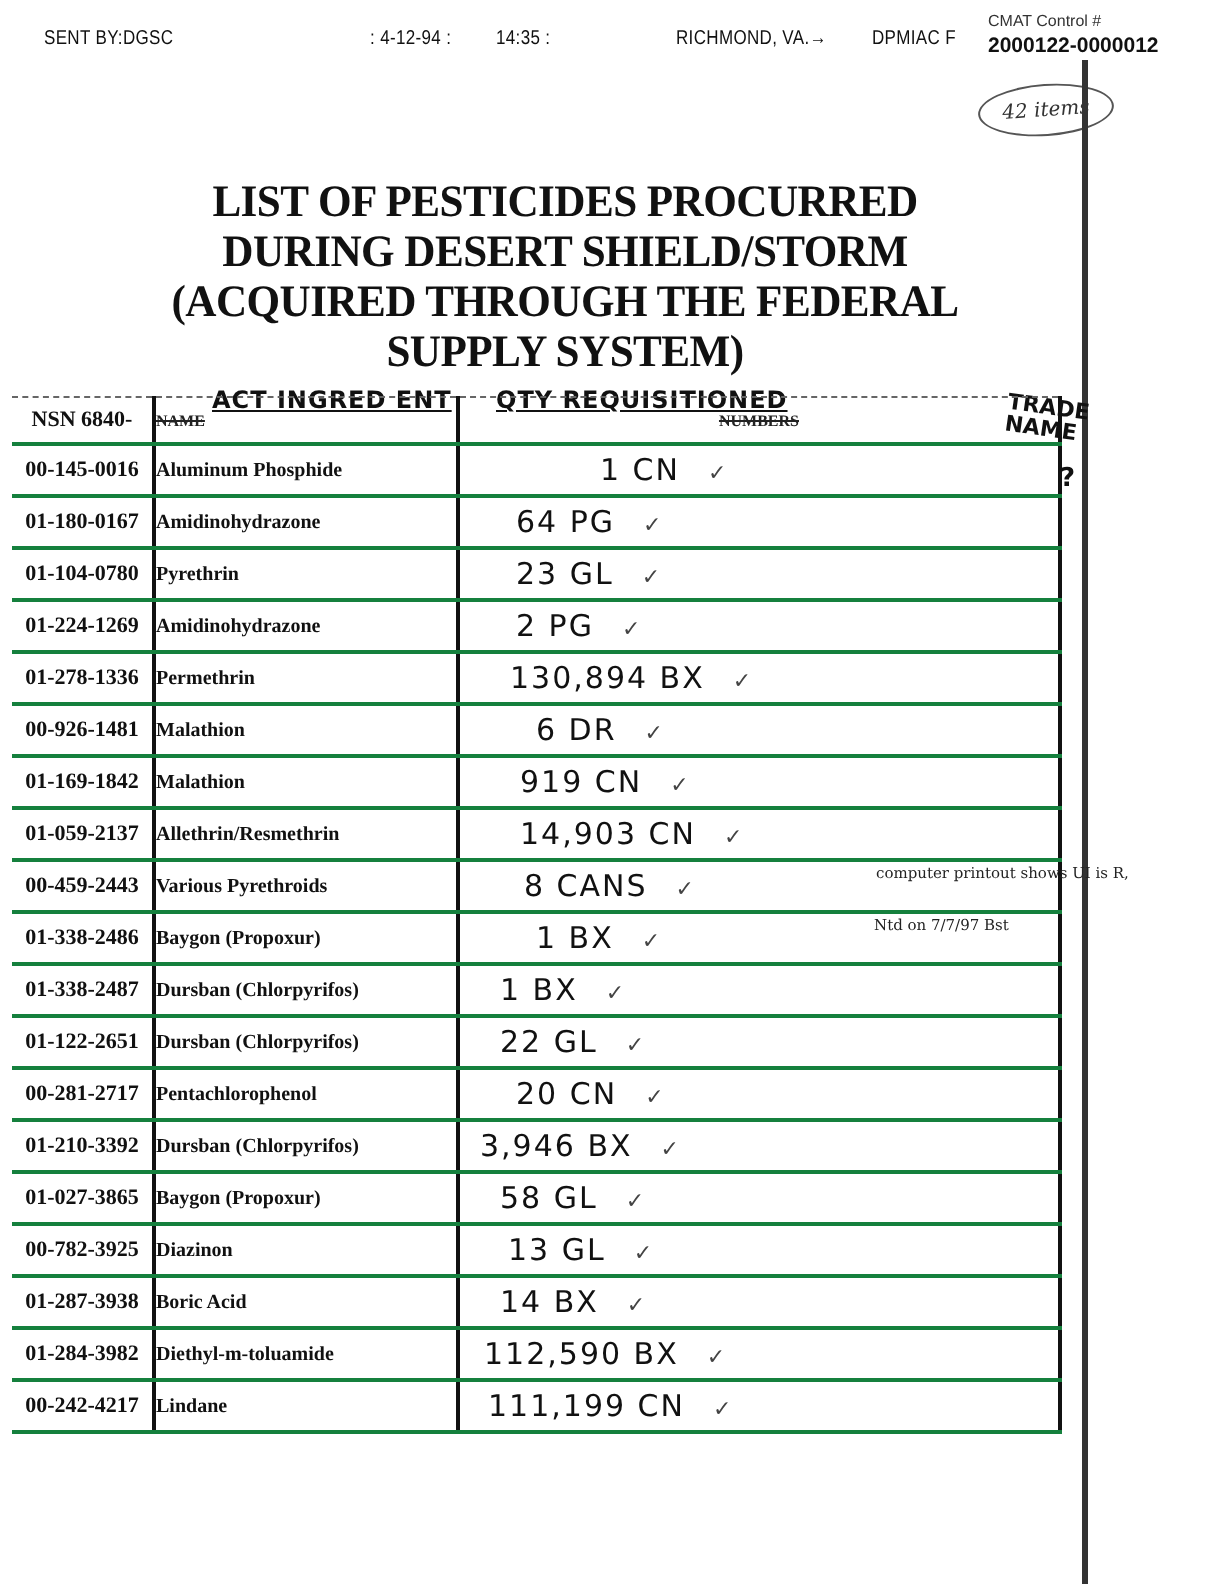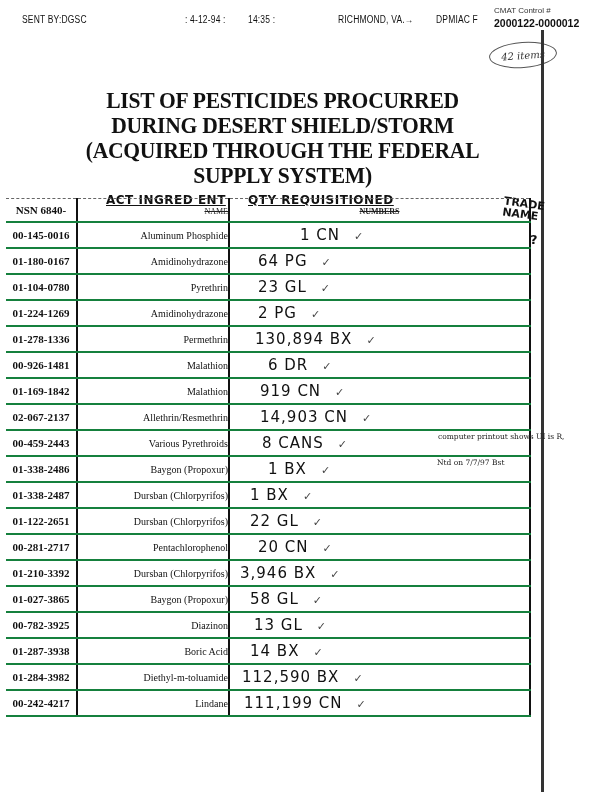--- a/index.html
+++ b/index.html
@@ -27,21 +27,21 @@
       position: absolute; left: 40px; top: 88px; width: 485px; text-align: center;
       font-family: "Liberation Serif", serif; font-weight: bold; font-size: 22.5px; line-height: 25px; letter-spacing: -0.3px;
     }
     .title div { transform: scaleX(0.96); }
     table.main {
       position: absolute; left: 6px; top: 198px; width: 525px; border-collapse: collapse;
     }
     table.main td, table.main th { border-bottom: 2px solid #15803d; height: 24px; padding: 0; }
     table.main th { border-top: 1px dashed #666; height: 22px; font-size: 10px; font-weight: bold; }
     table.main td.nsn, table.main th.nsn { width: 70px; border-right: 2px solid #111; font-weight: bold; font-size: 11px; text-align: center; }
-    table.main td.name, table.main th.name { width: 150px; border-right: 2px solid #111; font-weight: normal; font-size: 10px; text-align: right; }
+    table.main td.name, table.main th.name { width: 150px; border-right: 2px solid #111; font-weight: bold; font-size: 10px; text-align: left; }
     table.main td.qty, table.main th.qty { position: relative; border-right: 2px solid #111; }
     .hand { font-family: "DejaVu Sans", sans-serif; font-size: 15px; letter-spacing: 1px; color: #111; }
     .qtytext { position: absolute; top: 3px; }
     .check { font-family: "DejaVu Sans", sans-serif; font-size: 11px; color: #444; margin-left: 14px; }
     .hdr-strike { position: absolute; font-family: "DejaVu Sans", sans-serif; font-size: 12px; font-weight: bold; text-decoration: underline; letter-spacing: 0.5px; }
     .hdr-small { font-size: 8px; text-decoration: line-through; color: #222; }
     .trade-name { position: absolute; left: 503px; top: 198px; font-family: "DejaVu Sans", sans-serif; font-weight: bold; font-size: 11px; line-height: 11px; transform: rotate(8deg); }
     .qmark { position: absolute; left: 530px; top: 232px; font-family: "DejaVu Sans", sans-serif; font-weight: bold; font-size: 13px; }
     .note { position: absolute; font-family: "DejaVu Serif", serif; font-size: 7.5px; color: #222; white-space: nowrap; }
   </style>
@@ -128,21 +128,21 @@
         </td>
       </tr>
       <tr>
         <td class="nsn">01-169-1842</td>
         <td class="name">Malathion</td>
         <td class="qty">
           <span class="qtytext" style="left:30px"><span class="hand">919 CN</span><span class="check">✓</span></span>
         </td>
       </tr>
       <tr>
-        <td class="nsn">02-067-2137</td>
+        <td class="nsn">01-059-2137</td>
         <td class="name">Allethrin/Resmethrin</td>
         <td class="qty">
           <span class="qtytext" style="left:30px"><span class="hand">14,903 CN</span><span class="check">✓</span></span>
         </td>
       </tr>
       <tr>
         <td class="nsn">00-459-2443</td>
         <td class="name">Various Pyrethroids</td>
         <td class="qty">
           <span class="qtytext" style="left:32px"><span class="hand">8 CANS</span><span class="check">✓</span></span>

